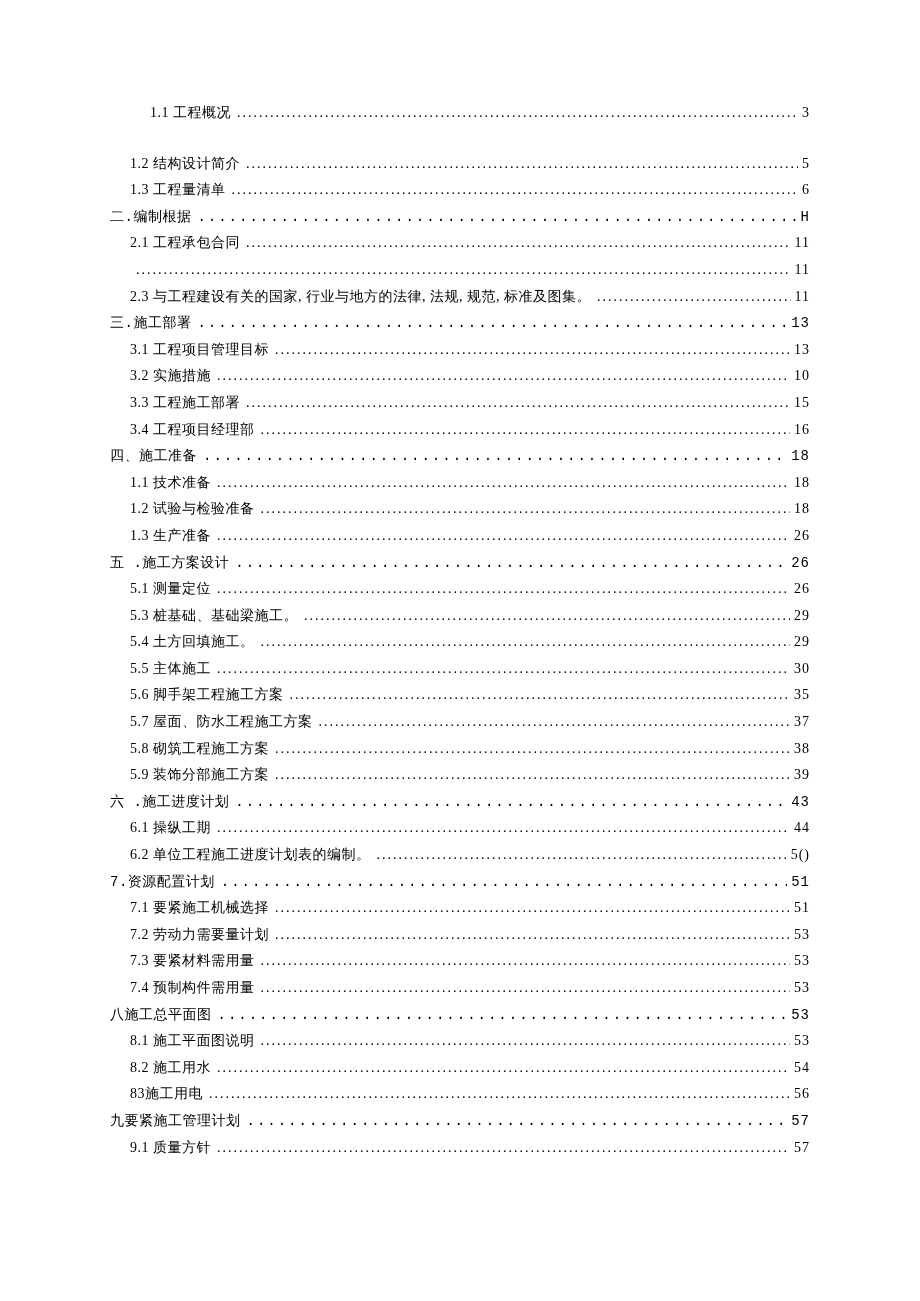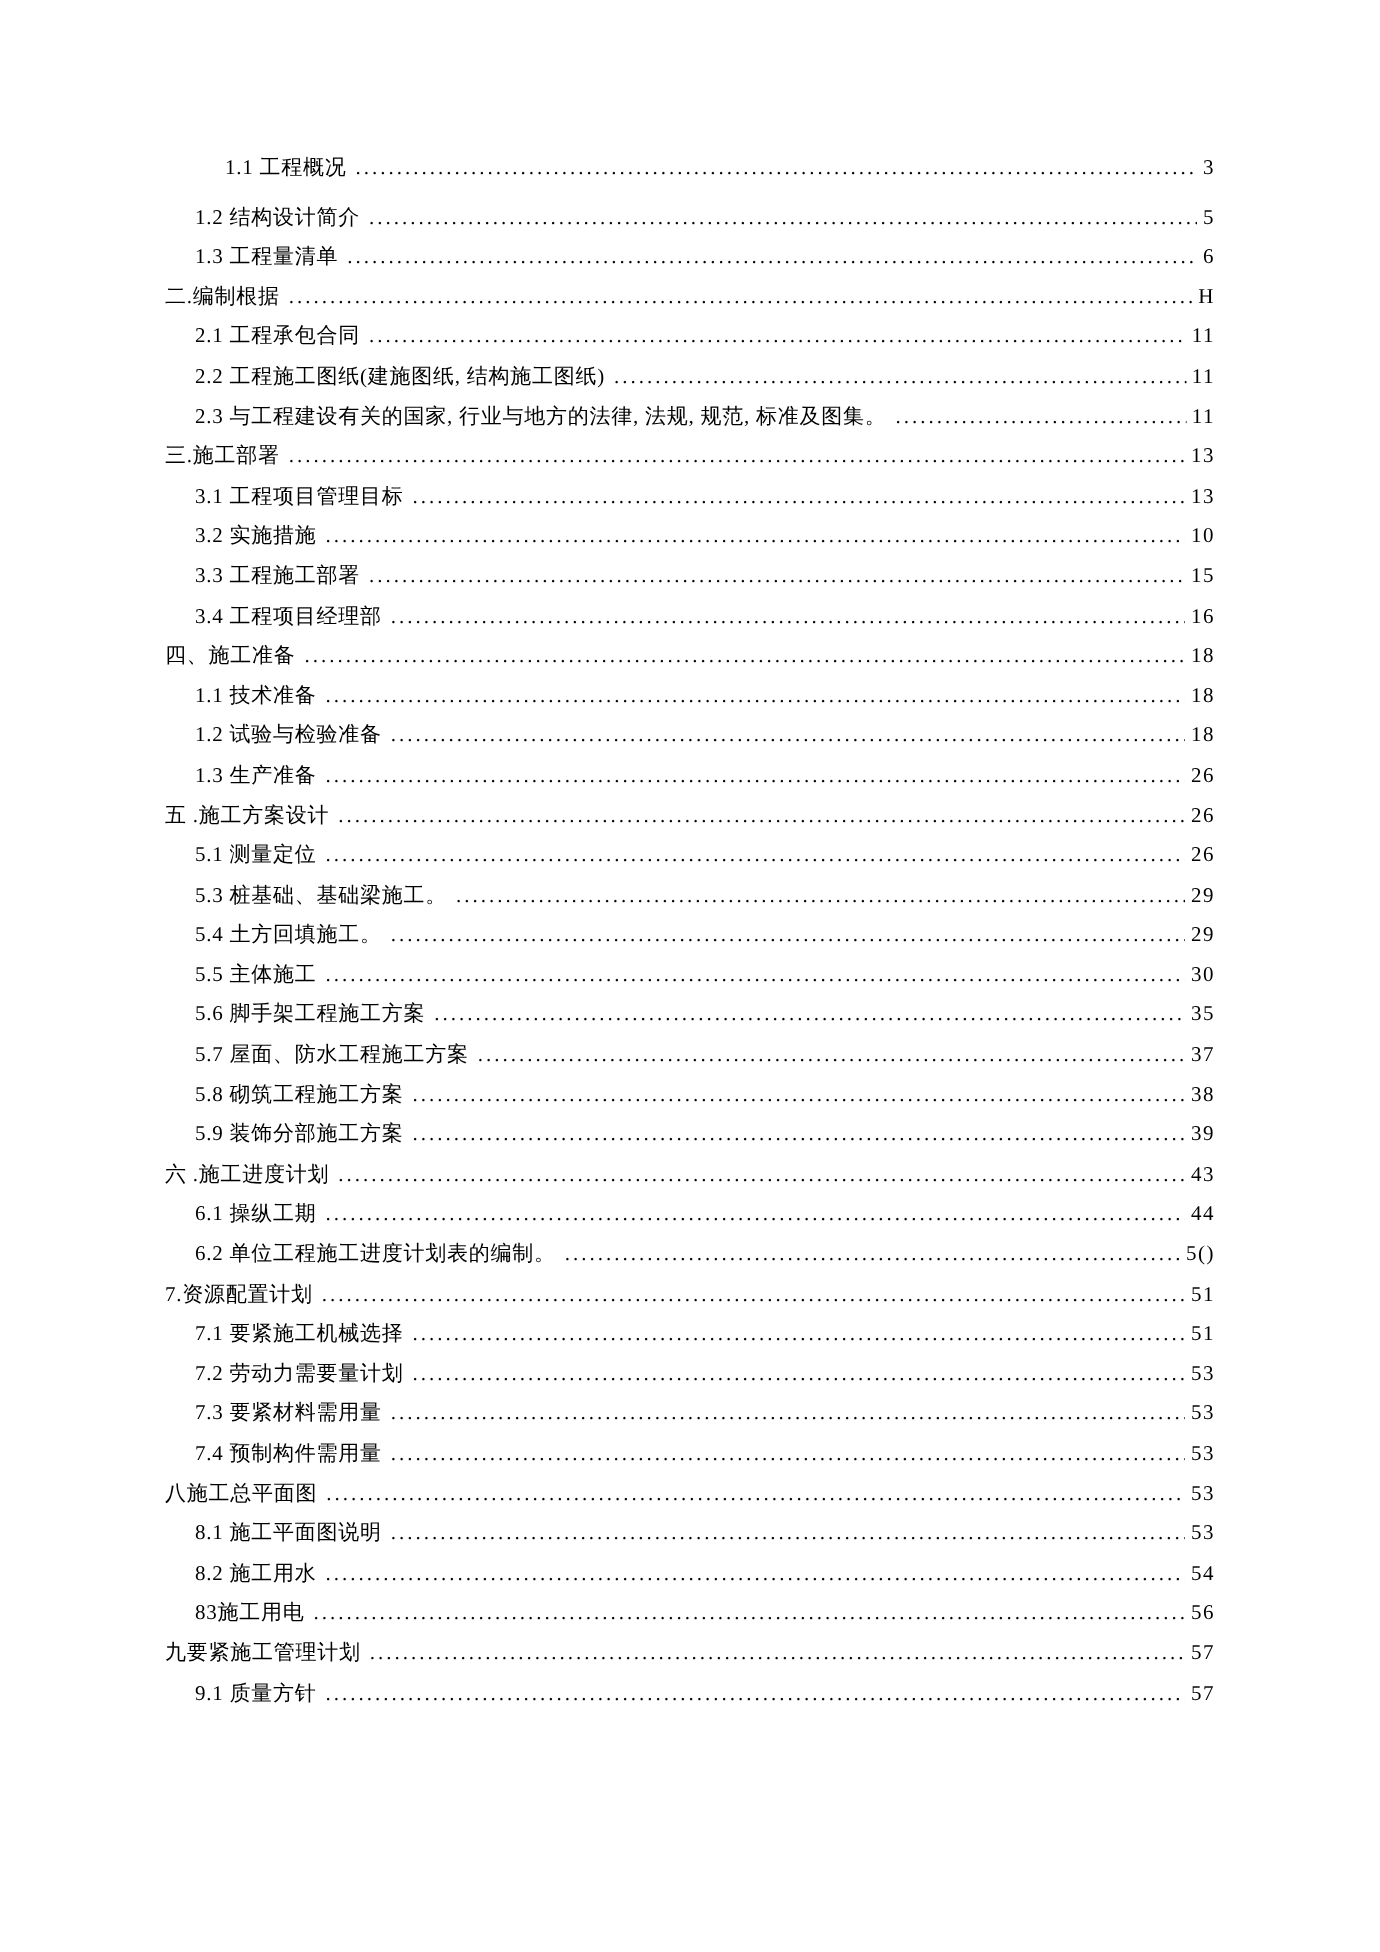--- a/index.html
+++ b/index.html
@@ -17,20 +17,21 @@
       line-height: 1.9;
     }
     .toc-entry {
       display: flex;
       align-items: baseline;
       white-space: nowrap;
       overflow: hidden;
     }
     .toc-entry.indent-0 {
       padding-left: 0;
+      font-family: Liberation Mono, monospace;
     }
     .toc-entry.indent-1 {
       padding-left: 20px;
       text-align: center;
     }
     .toc-entry.indent-first {
       padding-left: 40px;
     }
     .toc-label {
       flex: 0 0 auto;
@@ -50,21 +51,21 @@
     .toc-dots::after {
       content: "........................................................................................................................................................................................................";
       display: block;
     }
     .toc-page {
       flex: 0 0 auto;
       padding-left: 4px;
       letter-spacing: 1px;
     }
     .first-block {
-      margin-bottom: 6px;
+      margin-bottom: 24px;
     }
   </style>
 </head>
 <body>
 
 <div id="toc-container">
     <div class="toc-entry indent-first first-block">
       <span class="toc-label">1.1 工程概况</span>
       <span class="toc-gap"></span>
       <span class="toc-dots"></span>
@@ -88,21 +89,20 @@
       <span class="toc-dots"></span>
       <span class="toc-page">H</span>
     </div>
     <div class="toc-entry indent-1">
       <span class="toc-label">2.1 工程承包合同</span>
       <span class="toc-gap"></span>
       <span class="toc-dots"></span>
       <span class="toc-page">11</span>
     </div>
     <div class="toc-entry indent-1">
-      <span class="toc-label">2.2 工程施工图纸(建施图纸, 结构施工图纸)</span>
       <span class="toc-gap"></span>
       <span class="toc-dots"></span>
       <span class="toc-page">11</span>
     </div>
     <div class="toc-entry indent-1">
       <span class="toc-label">2.3 与工程建设有关的国家, 行业与地方的法律, 法规, 规范, 标准及图集。</span>
       <span class="toc-gap"></span>
       <span class="toc-dots"></span>
       <span class="toc-page">11</span>
     </div>

